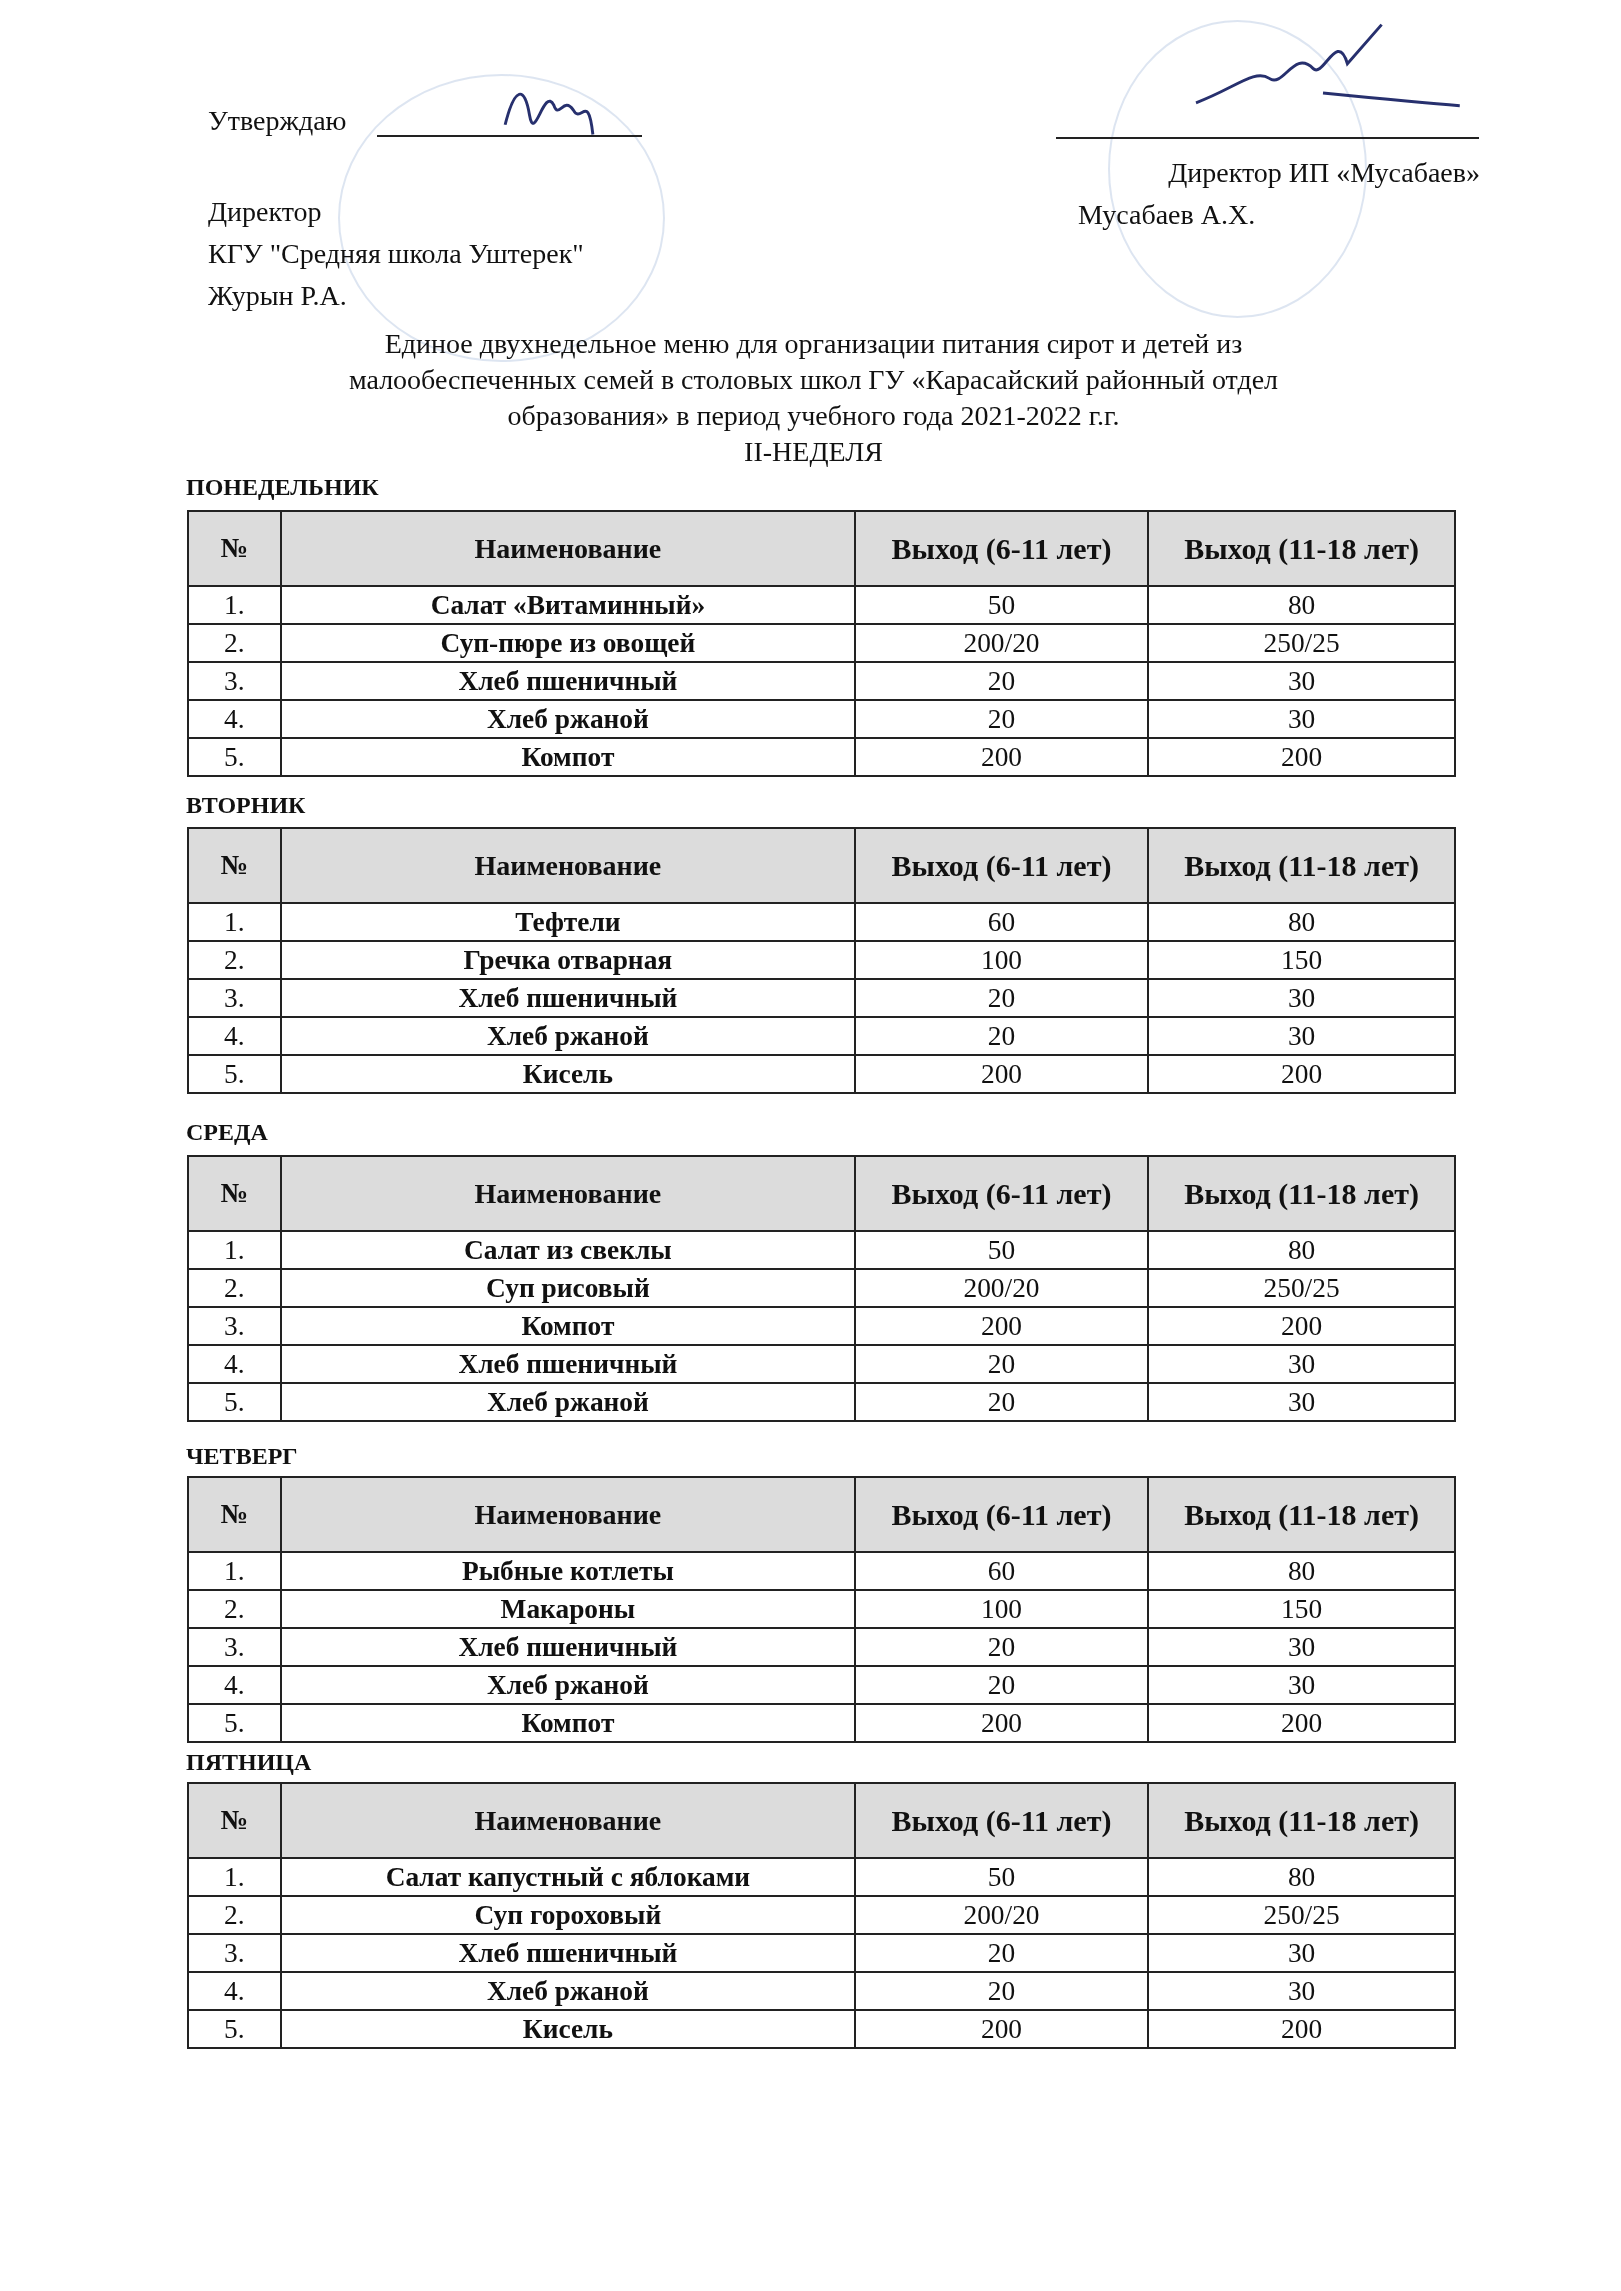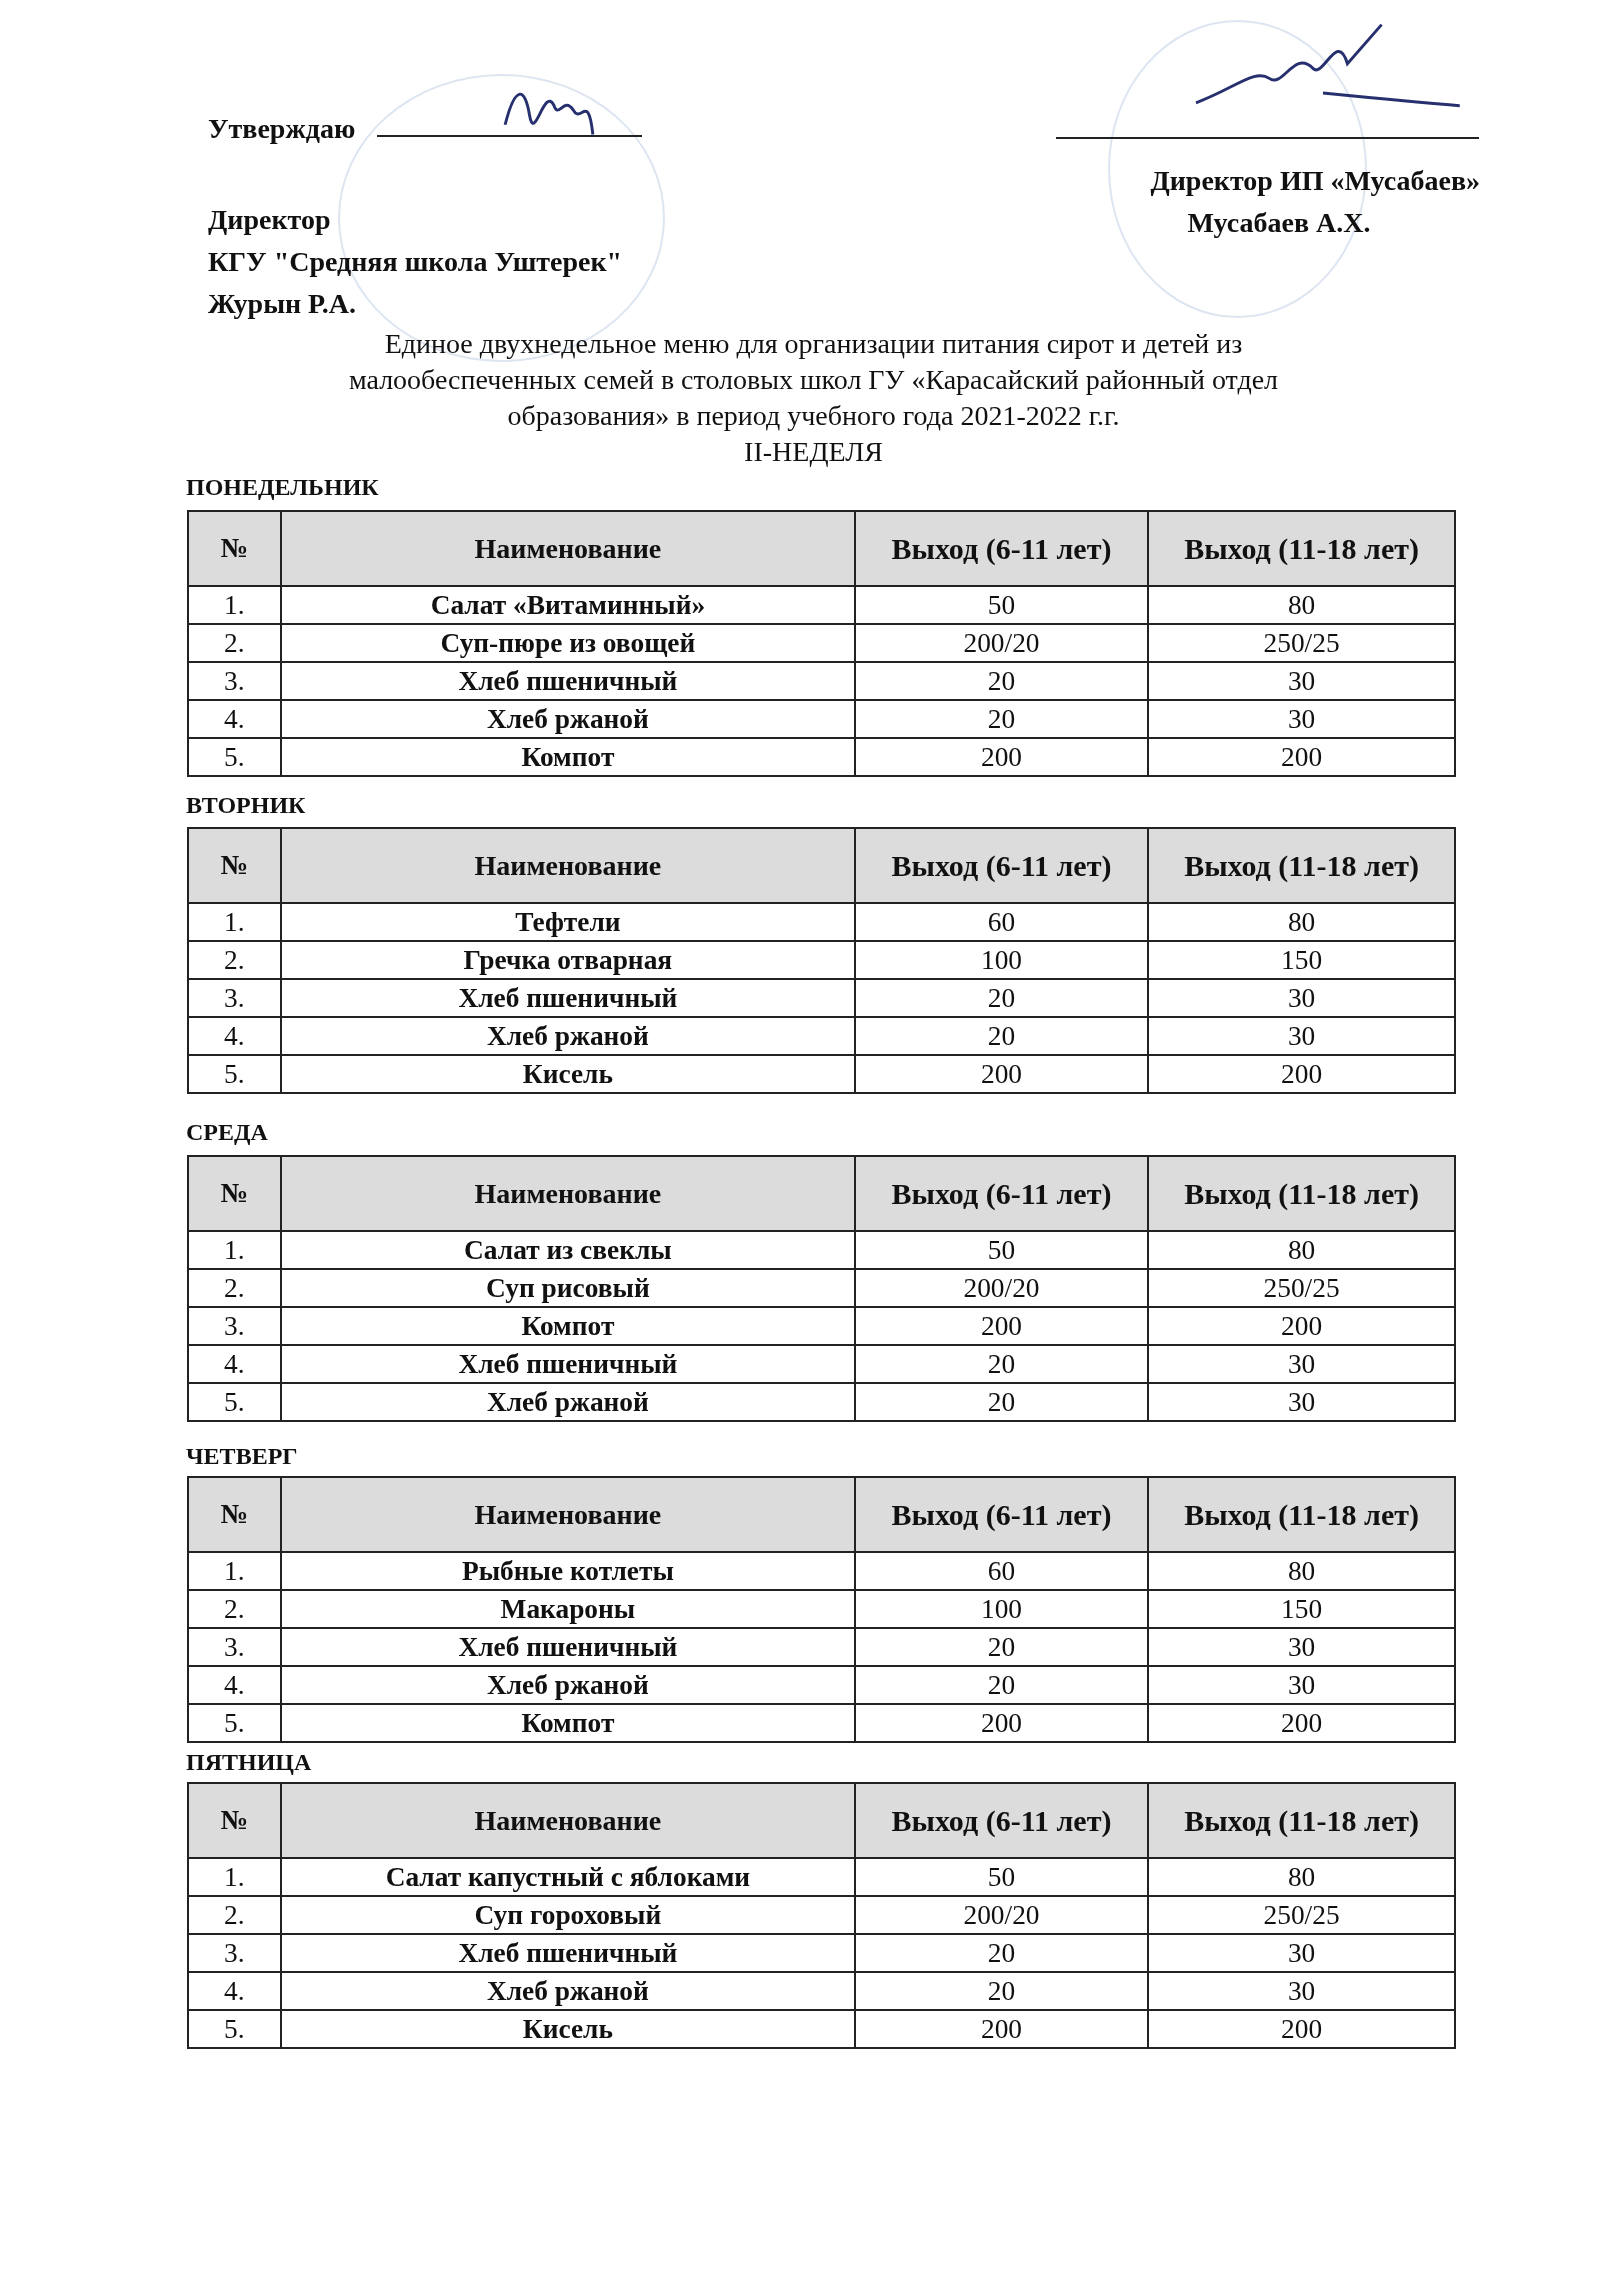--- a/index.html
+++ b/index.html
@@ -2,21 +2,21 @@
 <html><head>
 <meta charset="utf-8">
 <style>
   html, body { margin: 0; padding: 0; }
   body {
     width: 1621px; height: 2292px; background: #ffffff; position: relative;
     font-family: "Liberation Serif", "DejaVu Serif", serif; color: #111;
     overflow: hidden;
   }
   .abs { position: absolute; }
-  .hdr { font-weight: bold; font-size: 28px; line-height: 35px; margin-top: 8px; }
+  .hdr { font-weight: normal; font-size: 28px; line-height: 35px; }
   .sig-line { position: absolute; border-bottom: 2px solid #222; }
   .title {
     position: absolute; left: 186px; width: 1255px; top: 326px;
     text-align: center; font-weight: normal; font-size: 28px; line-height: 36px;
   }
   .day-label { position: absolute; left: 186px; font-weight: bold; font-size: 24px; line-height: 31px; }
   table.menu {
     position: absolute; left: 187px; width: 1231px; border-collapse: collapse;
     table-layout: fixed; font-size: 27.4px;
   }
@@ -47,21 +47,21 @@
 </svg>
 <div class="abs hdr" style="left:208px;top:194px;">Директор</div>
 <div class="abs hdr" style="left:208px;top:236px;">КГУ "Средняя школа Уштерек"</div>
 <div class="abs hdr" style="left:208px;top:278px;">Журын Р.А.</div>
 
 <div class="sig-line" style="left:1056px;top:137px;width:423px;"></div>
 <svg class="sig" style="left:1176px;top:9.8px;" width="294" height="127" viewBox="0 0 300 130">
   <path d="M20,95 C60,80 80,60 95,70 C110,80 120,40 140,60 C150,70 165,20 175,55 L210,15 M150,85 C200,90 250,95 290,98" stroke="#27306e" stroke-width="3" fill="none"></path>
 </svg>
 <div class="abs hdr" style="left:1078px;top:155px;width:402px;text-align:right;">Директор ИП «Мусабаев»</div>
-<div class="abs hdr" style="left:1078px;top:197px;width:402px;text-align:center;">Мусабаев А.Х.</div>
+<div class="abs hdr" style="left:1078px;top:197px;width:402px;text-align:left;">Мусабаев А.Х.</div>
 
 <div class="title">
   <div>Единое двухнедельное меню для организации питания сирот и детей из</div>
   <div>малообеспеченных семей в столовых школ ГУ «Карасайский районный отдел</div>
   <div>образования» в период учебного года 2021-2022 г.г.</div>
   <div>II-НЕДЕЛЯ</div>
 </div>
 
 <div id="days-root">
     <div class="day-label" style="top: 472px;">ПОНЕДЕЛЬНИК</div>

